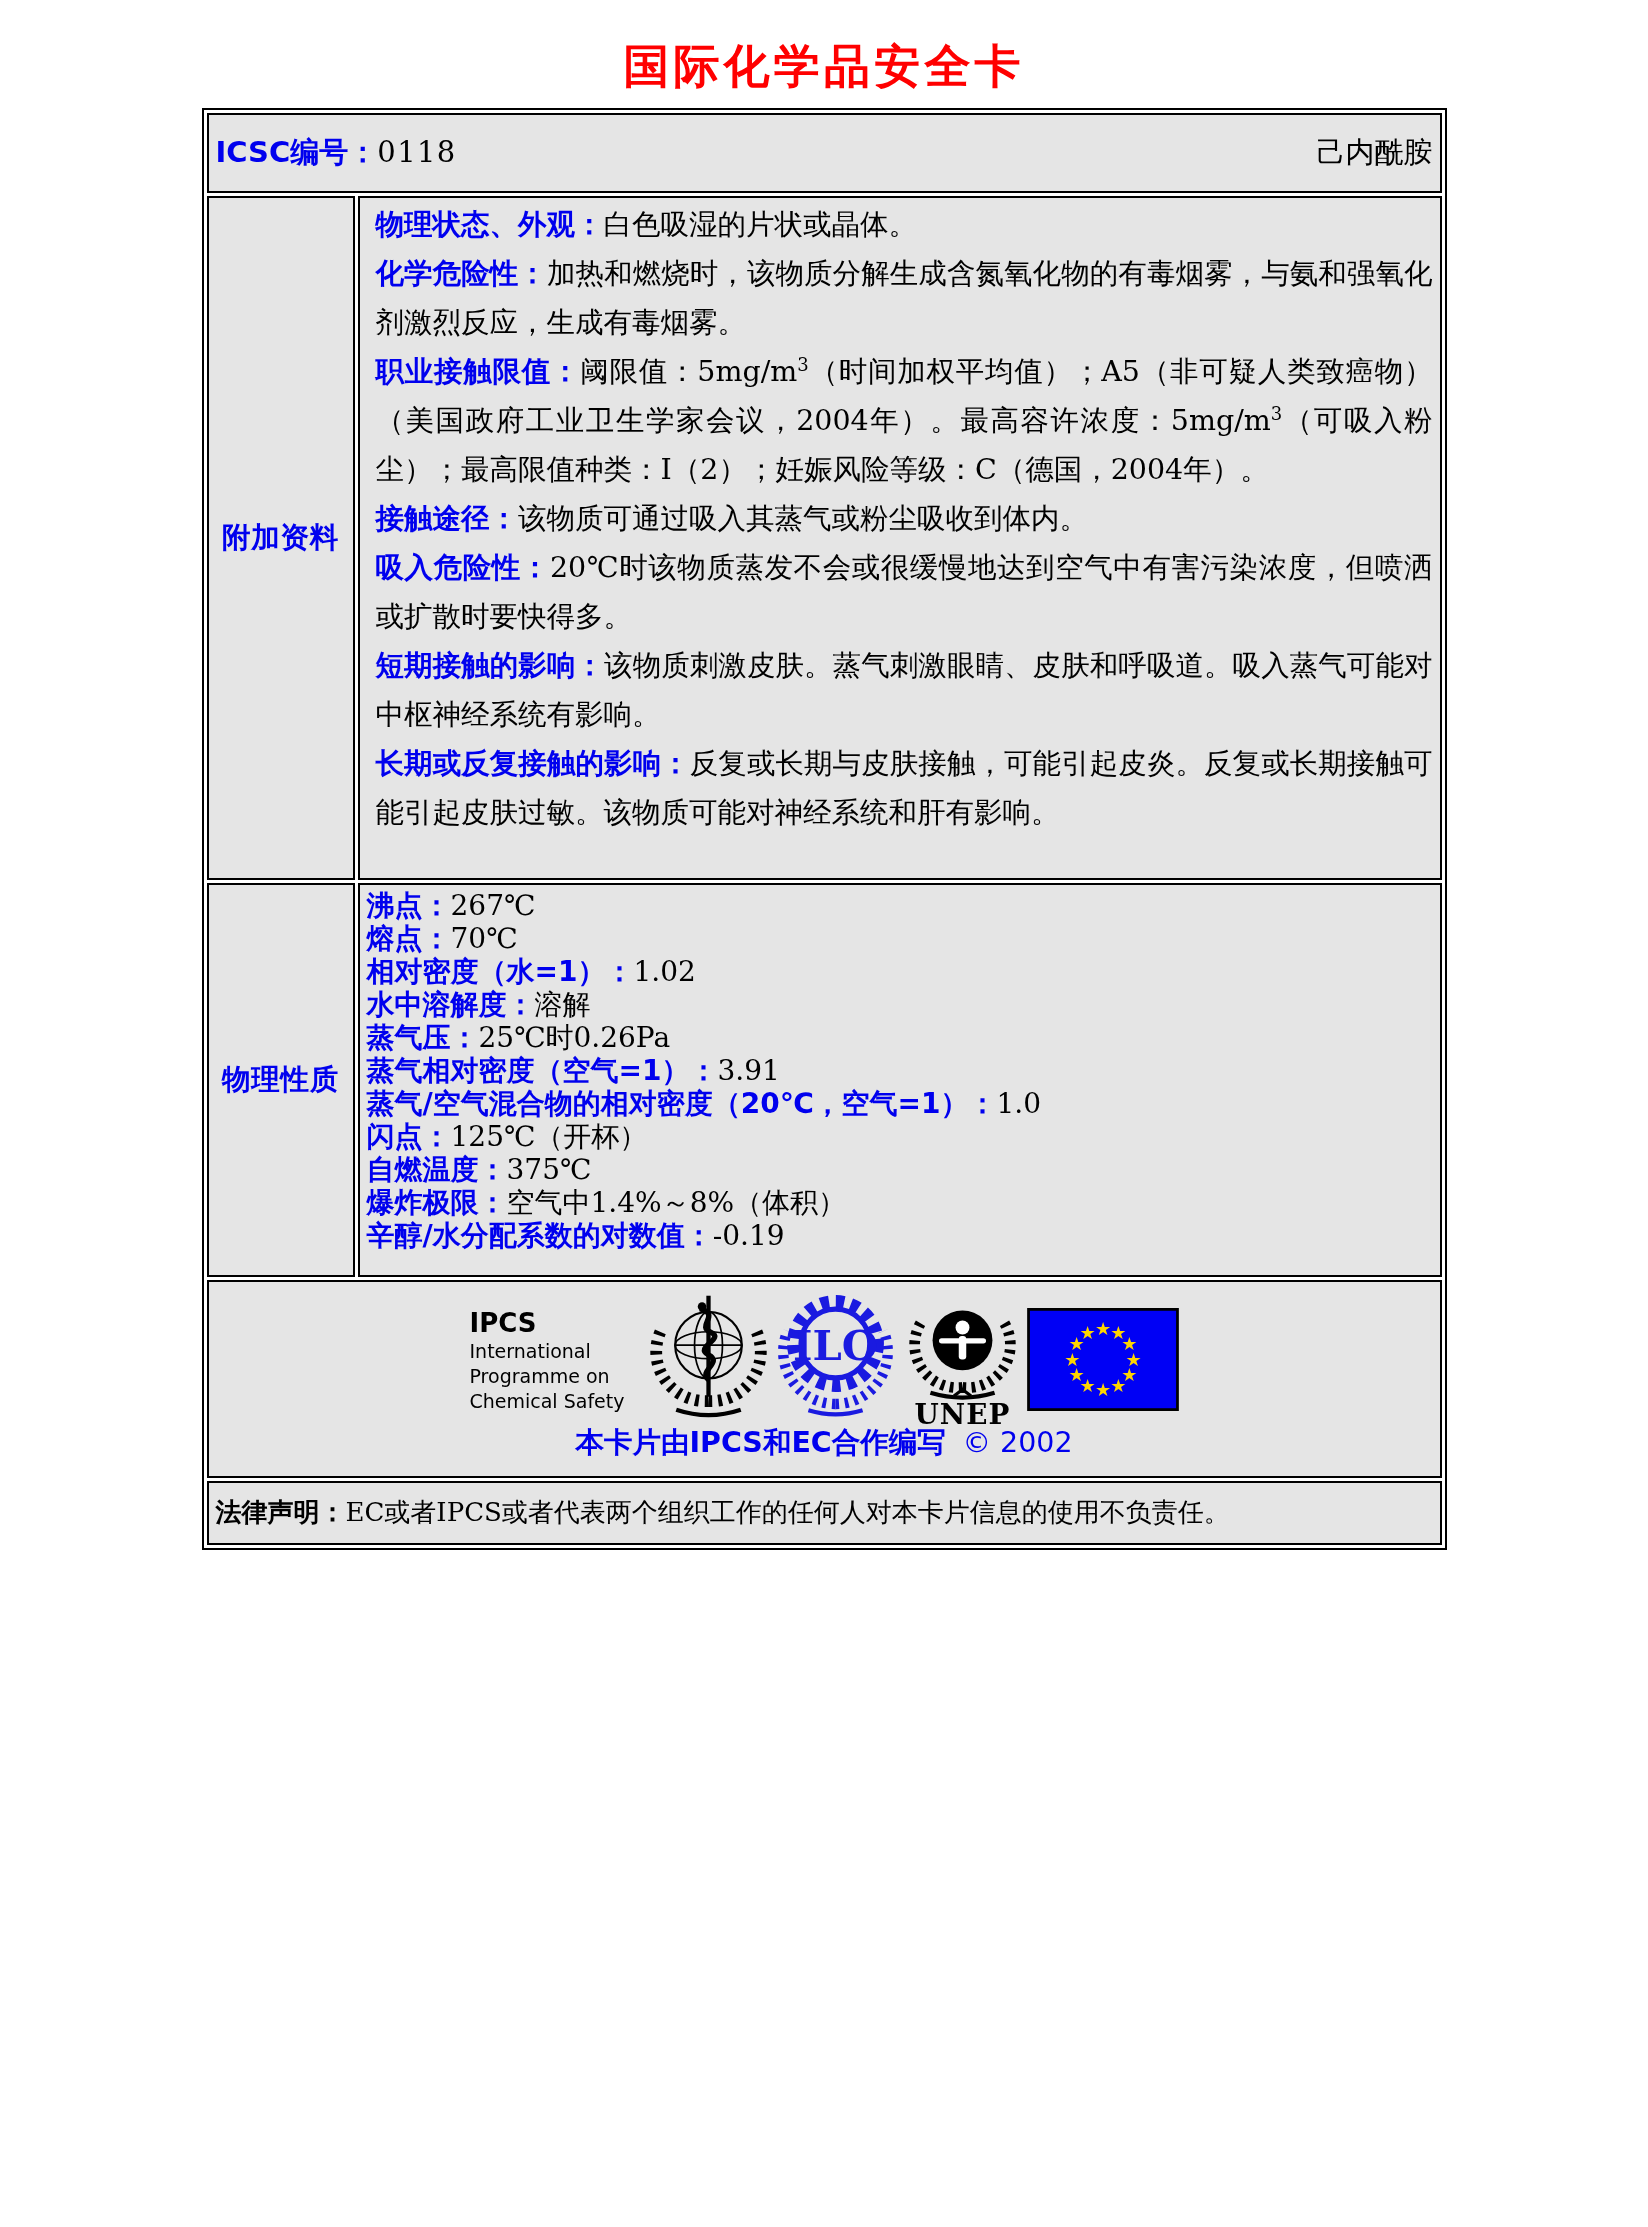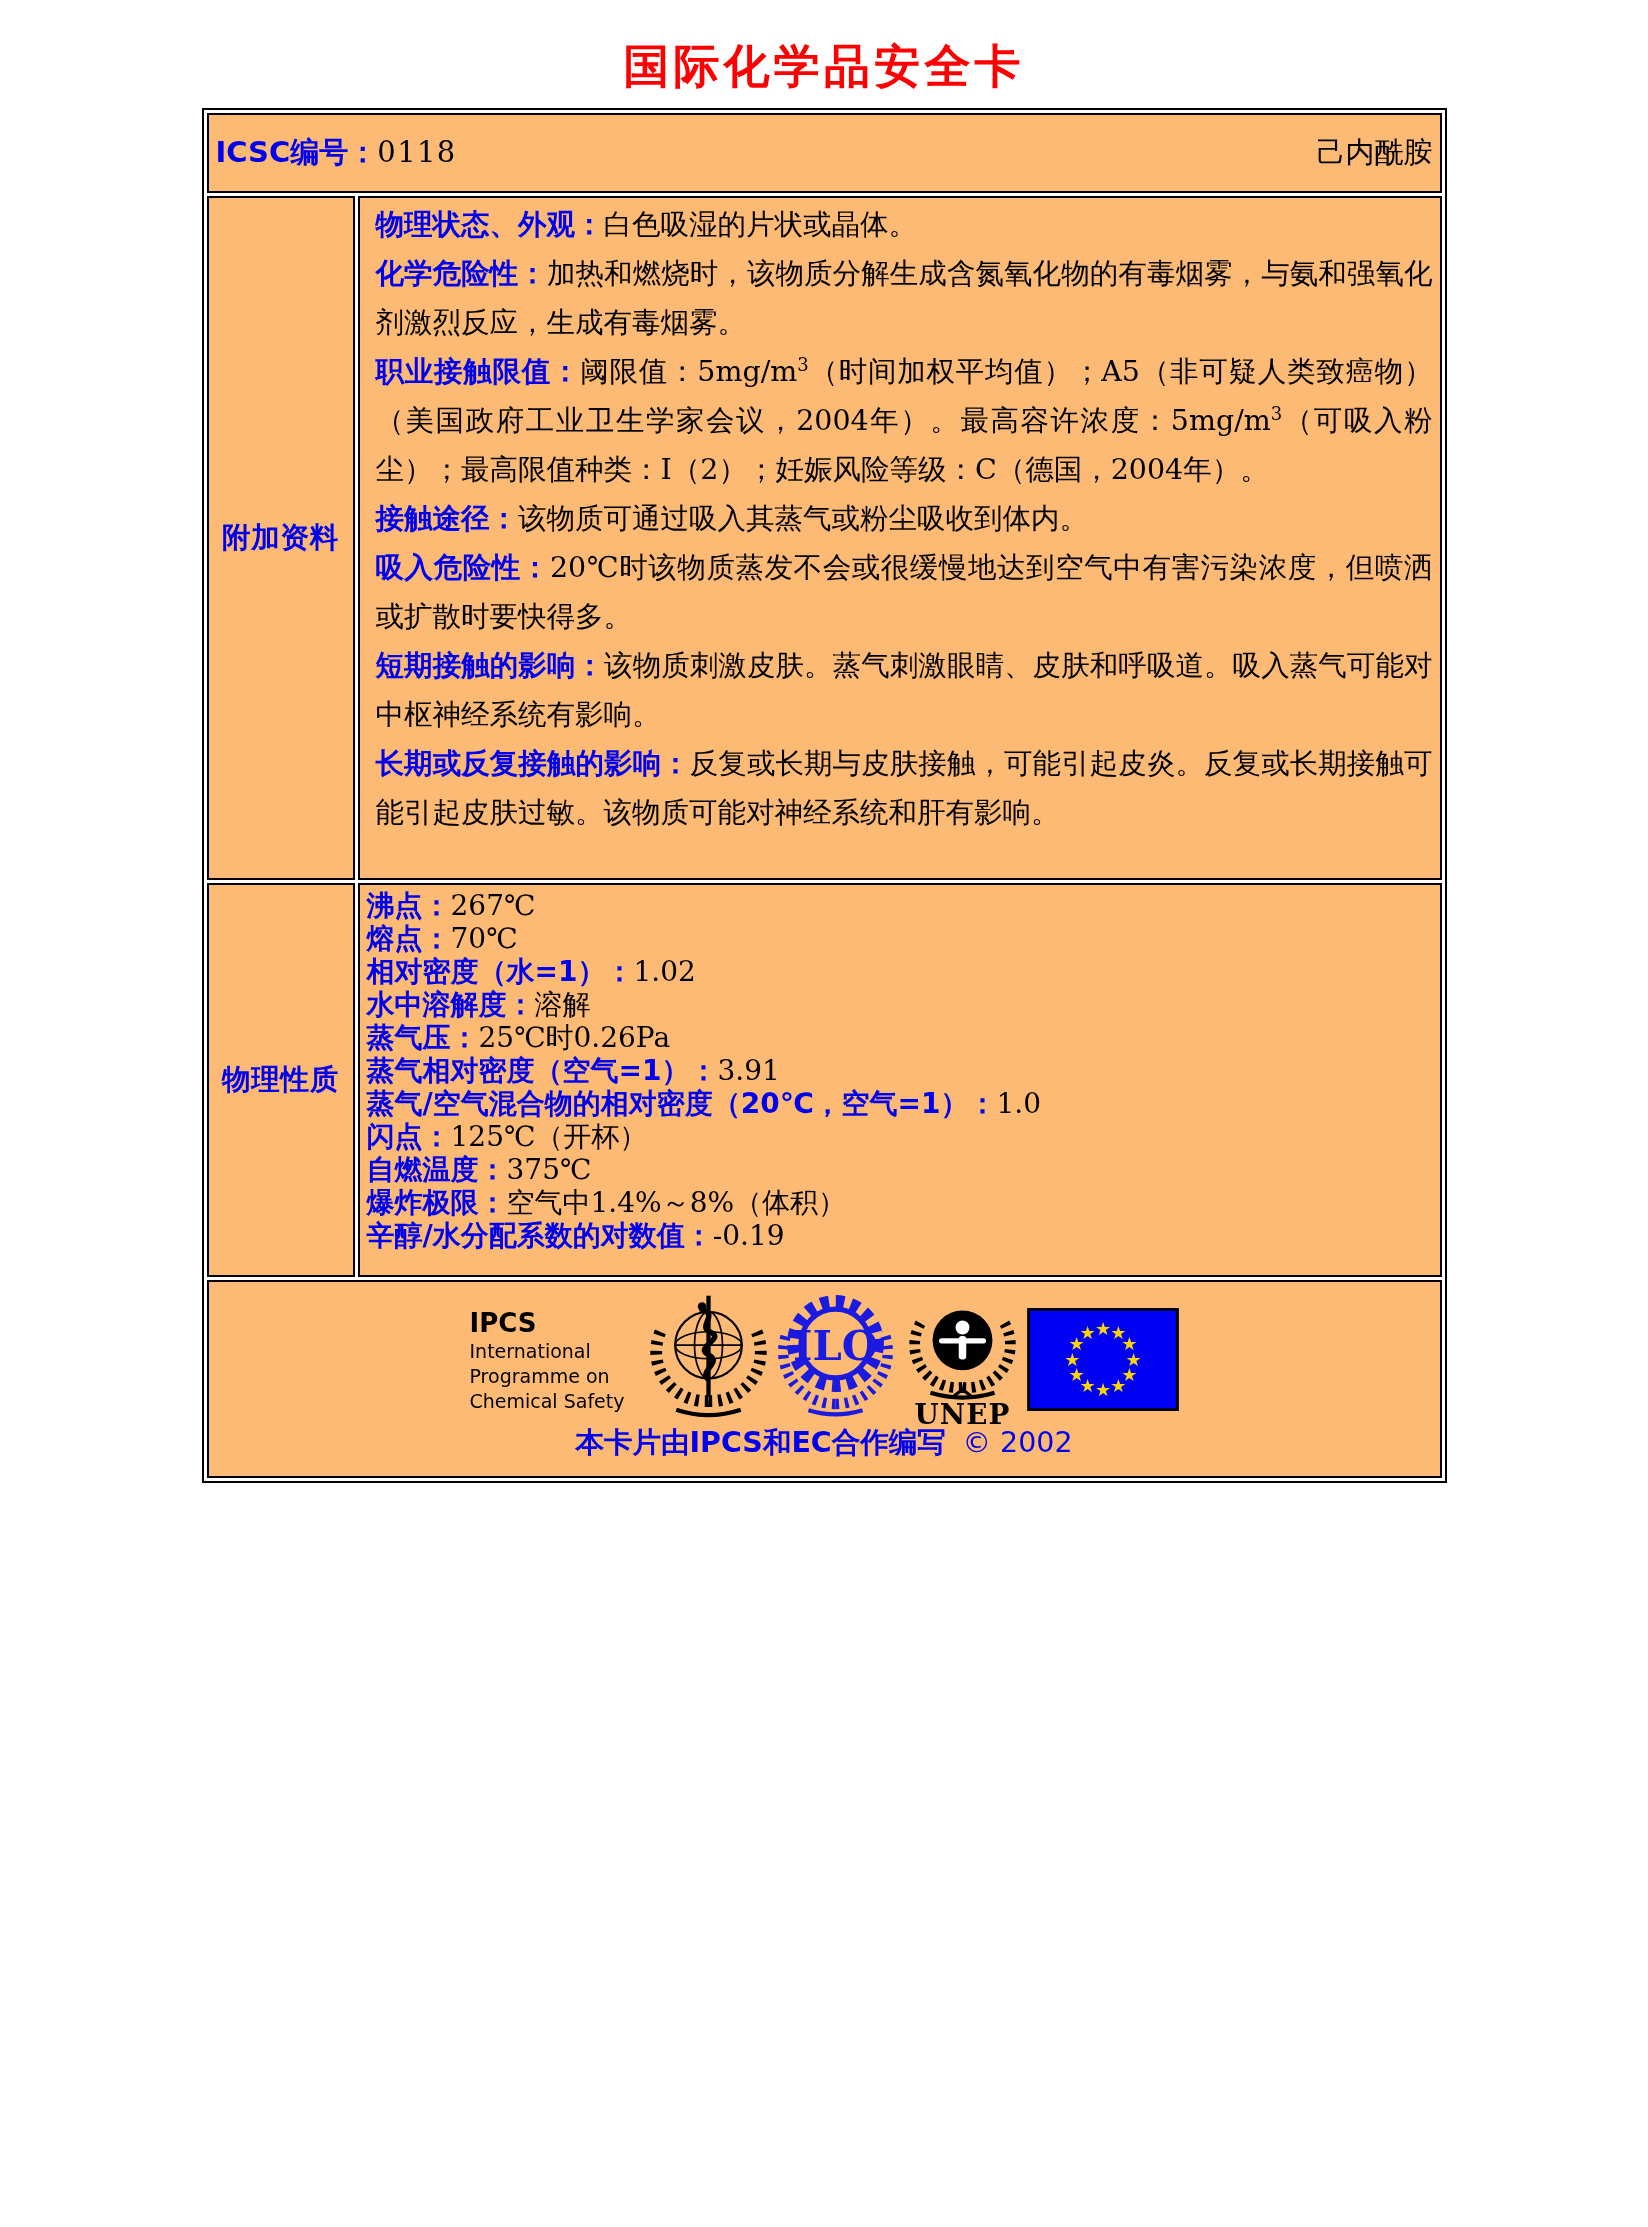--- a/index.html
+++ b/index.html
@@ -10,21 +10,21 @@
   }
   .title{
     margin:36px 0 9.7px 0;text-align:center;color:#ff0000;font-weight:bold;
     font-size:46px;letter-spacing:4.2px;font-family:"DejaVu Serif","Liberation Serif",serif;
   }
   table.card{
     width:1245px;margin:0 auto;border:2.8px solid #000;border-collapse:separate;
     border-spacing:3.5px;background:#fff;table-layout:fixed;
   }
   col.c-label{width:148px;}
-  td.cell{border:2.1px solid #000;background:#fdba74;padding:1.4px 7px;overflow:hidden;}
+  td.cell{border:2.1px solid #000;background:#e5e5e5;padding:1.4px 7px;overflow:hidden;}
   
   td.header-cell{height:74px;vertical-align:middle;}
   .hdr-flex{display:flex;justify-content:space-between;align-items:center;font-size:29px;}
   .hdr-left{white-space:nowrap;}
   .hdr-num{color:#000;font-size:29px;letter-spacing:1.4px;}
   .hdr-name{color:#000;font-size:29px;text-align:right;}
   
   .blabel{
     color:#0000ee;font-weight:bold;
     font-family:"DejaVu Sans","Liberation Sans",sans-serif;
@@ -201,15 +201,20 @@
           </svg>
         </div>
       </div>
 
       <div class="caption-line">
         <span class="caption-main">本卡片由IPCS和EC合作编写</span><span class="caption-copy">© 2002</span>
       </div>
     </td>
   </tr>
 
+  <tr>
+    <td colspan="2" class="cell legal-cell">
+      <span class="legal-label">法律声明：</span><span>EC或者IPCS或者代表两个组织工作的任何人对本卡片信息的使用不负责任。</span>
+    </td>
+  </tr>
 </tbody>
   </table>
 
 
 </body></html>

